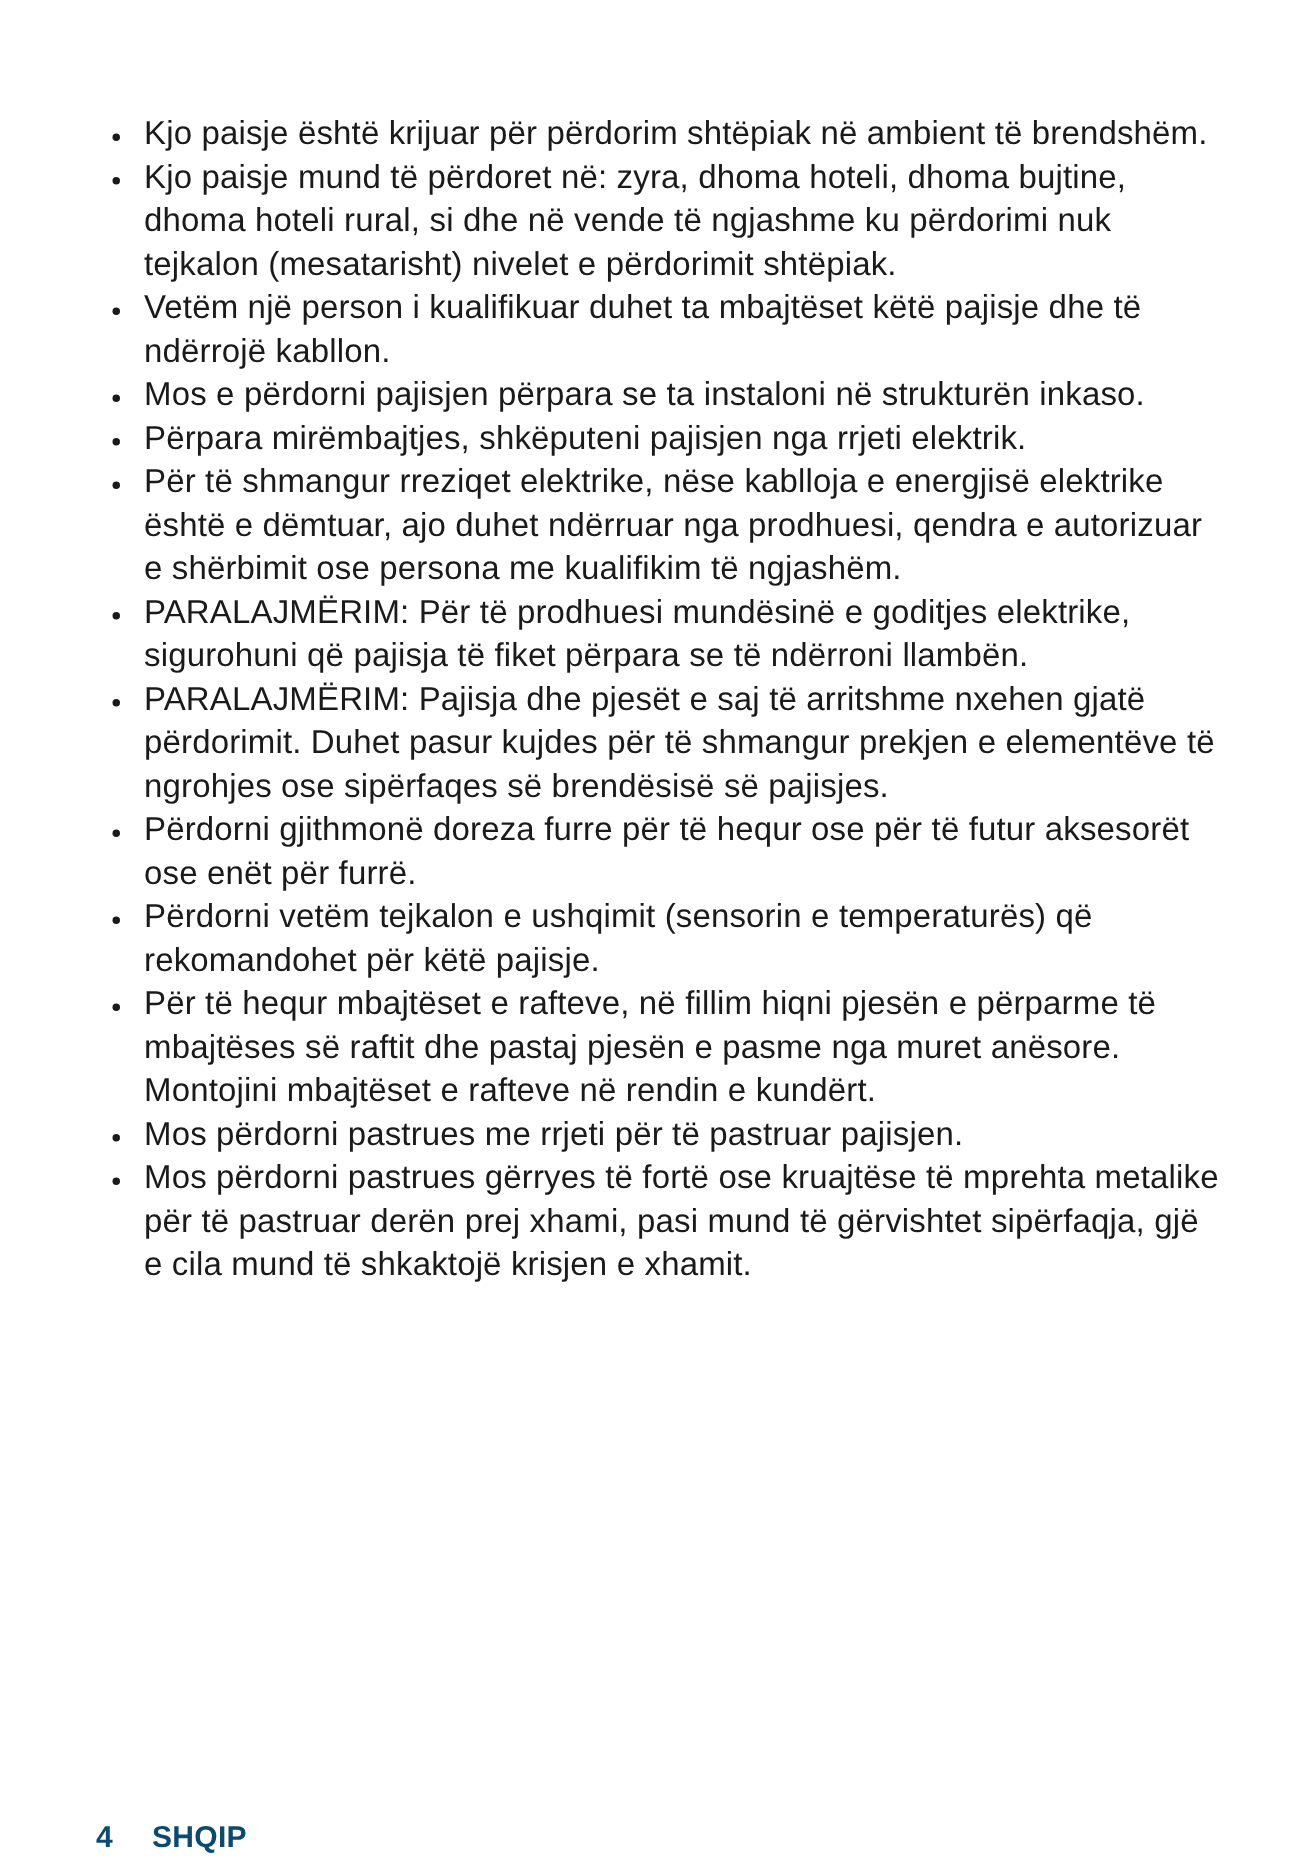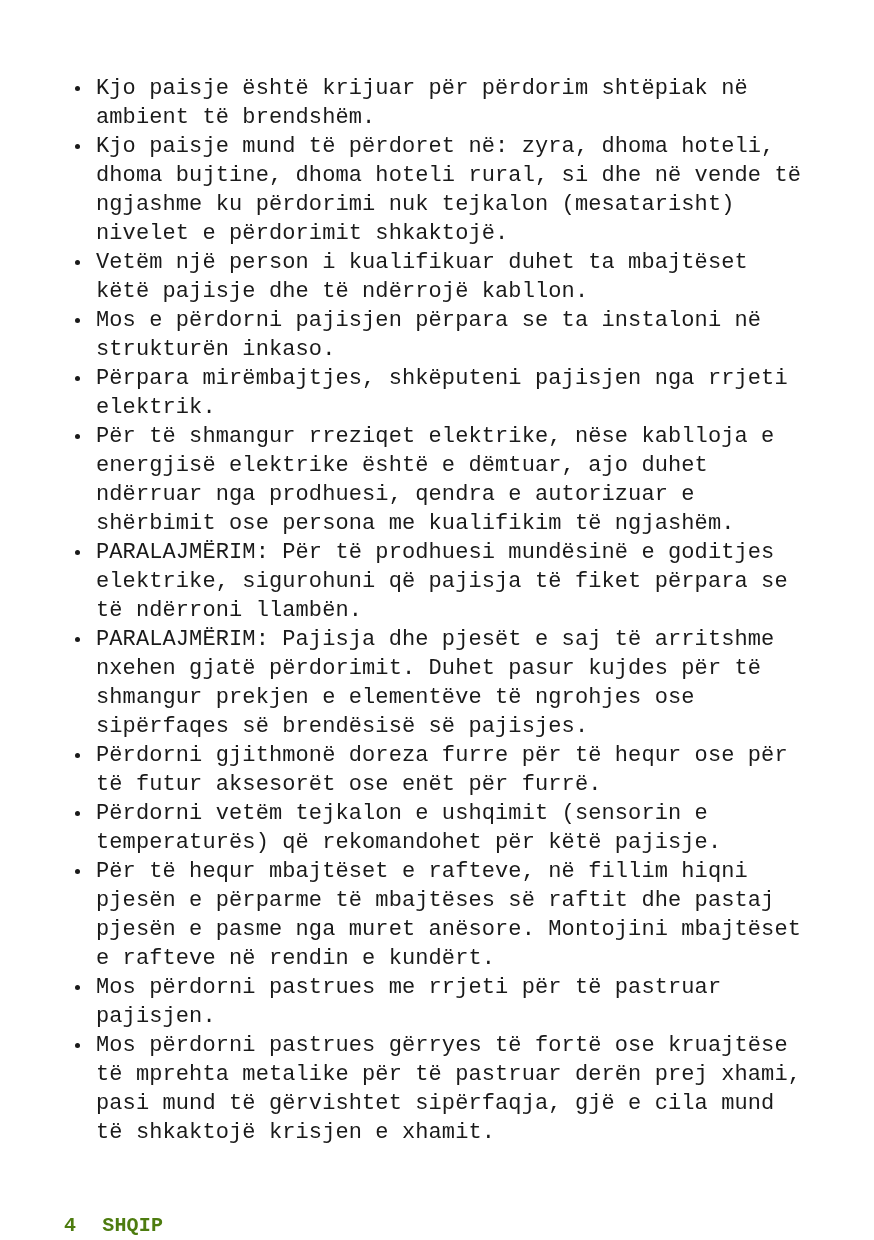--- a/index.html
+++ b/index.html
@@ -6,21 +6,21 @@
     margin: 0;
     padding: 0;
     background: #ffffff;
   }
   .page {
     position: relative;
     width: 874px;
     height: 1240px;
     background: #ffffff;
     color: #1a1a1a;
-    font-family: Liberation Mono, monospace;
+    font-family: Liberation Sans, sans-serif;
     overflow: hidden;
     box-sizing: border-box;
   }
   .bullet-list {
     position: absolute;
     top: 74px;
     left: 64px;
     right: 60px;
     margin: 0;
     padding: 0 0 0 28px;
@@ -35,36 +35,36 @@
   }
   .bullet-list li::marker {
     font-size: 18px;
   }
   .footer {
     position: absolute;
     left: 64px;
     top: 1214px;
     font-size: 20px;
     font-weight: bold;
-    color: #4d7c0f;
+    color: #0c4a6e;
     letter-spacing: 0.2px;
   }
   .footer .page-num {
     display: inline-block;
     margin-right: 26px;
   }
 </style>
 </head>
 <body>
 
 <div class="page">
 
   <ul class="bullet-list">
     <li>Kjo paisje është krijuar për përdorim shtëpiak në ambient të brendshëm.</li>
-    <li>Kjo paisje mund të përdoret në: zyra, dhoma hoteli, dhoma bujtine, dhoma hoteli rural, si dhe në vende të ngjashme ku përdorimi nuk tejkalon (mesatarisht) nivelet e përdorimit shkaktojë.</li>
+    <li>Kjo paisje mund të përdoret në: zyra, dhoma hoteli, dhoma bujtine, dhoma hoteli rural, si dhe në vende të ngjashme ku përdorimi nuk tejkalon (mesatarisht) nivelet e përdorimit shtëpiak.</li>
     <li>Vetëm një person i kualifikuar duhet ta mbajtëset këtë pajisje dhe të ndërrojë kabllon.</li>
     <li>Mos e përdorni pajisjen përpara se ta instaloni në strukturën inkaso.</li>
     <li>Përpara mirëmbajtjes, shkëputeni pajisjen nga rrjeti elektrik.</li>
     <li>Për të shmangur rreziqet elektrike, nëse kablloja e energjisë elektrike është e dëmtuar, ajo duhet ndërruar nga prodhuesi, qendra e autorizuar e shërbimit ose persona me kualifikim të ngjashëm.</li>
     <li>PARALAJMËRIM: Për të prodhuesi mundësinë e goditjes elektrike, sigurohuni që pajisja të fiket përpara se të ndërroni llambën.</li>
     <li>PARALAJMËRIM: Pajisja dhe pjesët e saj të arritshme nxehen gjatë përdorimit. Duhet pasur kujdes për të shmangur prekjen e elementëve të ngrohjes ose sipërfaqes së brendësisë së pajisjes.</li>
     <li>Përdorni gjithmonë doreza furre për të hequr ose për të futur aksesorët ose enët për furrë.</li>
     <li>Përdorni vetëm tejkalon e ushqimit (sensorin e temperaturës) që rekomandohet për këtë pajisje.</li>
     <li>Për të hequr mbajtëset e rafteve, në fillim hiqni pjesën e përparme të mbajtëses së raftit dhe pastaj pjesën e pasme nga muret anësore. Montojini mbajtëset e rafteve në rendin e kundërt.</li>
     <li>Mos përdorni pastrues me rrjeti për të pastruar pajisjen.</li>

